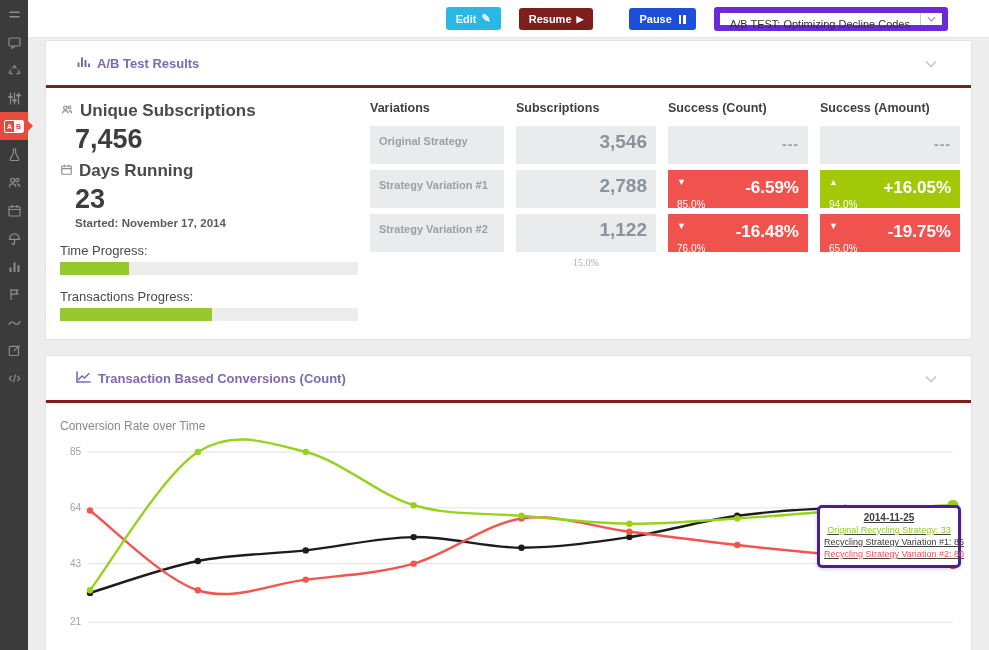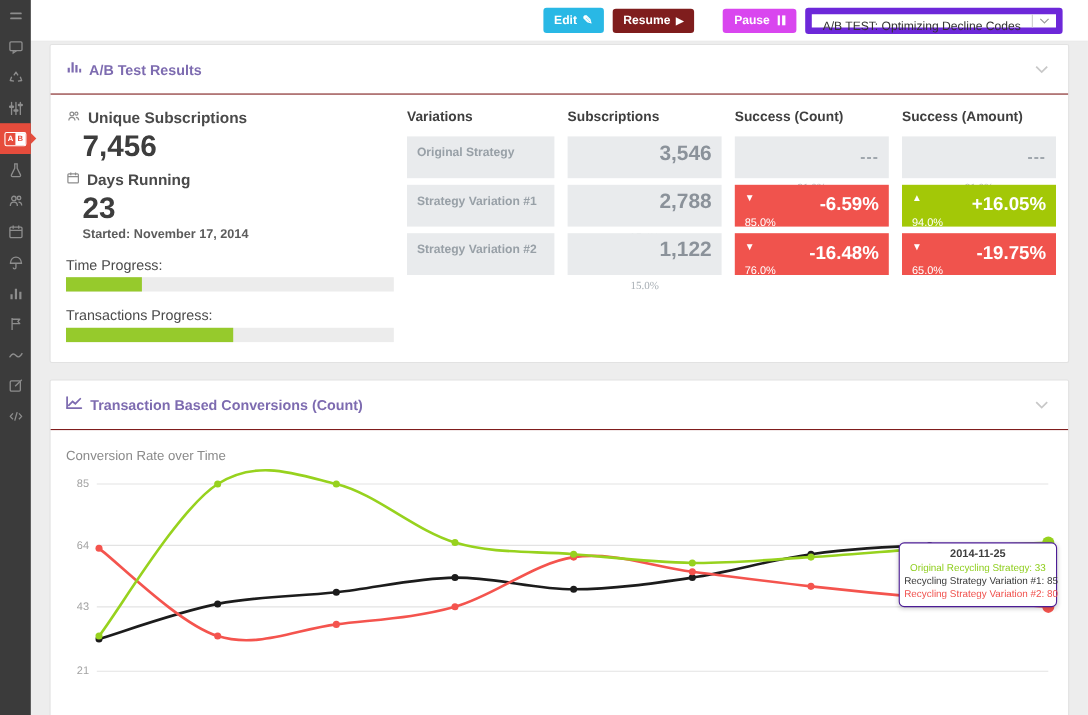--- a/index.html
+++ b/index.html
@@ -12,42 +12,42 @@
   .side-item svg { display: block; }
   .side-item.active { background: #e64c3c; }
   .side-item.active::after { content: ""; position: absolute; right: -5px; top: 50%; margin-top: -5px;
     border-left: 5px solid #e64c3c; border-top: 5px solid transparent; border-bottom: 5px solid transparent; }
   .ab-badge { display: flex; border: 1px solid #fff; border-radius: 2px; font-size: 7px; font-weight: bold; line-height: 1; }
   .ab-badge .a { color: #fff; padding: 2px 2px; }
   .ab-badge .b { color: #e64c3c; background: #fff; padding: 2px 2px; }
 
   
   .main { margin-left: 28px; }
-  .topbar { height: 38px; background: #fff; border-bottom: 1px solid #e7e7e7; display: flex; align-items: center; justify-content: flex-end; padding-right: 23px; gap: 8px; }
+  .topbar { height: 38px; background: #fff; border-bottom: 1px solid #e7e7e7; display: flex; align-items: center; justify-content: flex-end; padding-right: 41px; gap: 18px; }
   .btn { border: none; border-radius: 3px; color: #fff; font-size: 11px; font-weight: bold; padding: 5px 10px; cursor: pointer; display: inline-flex; align-items: center; gap: 5px; font-family: inherit; }
   .btn-edit { background: #29b8e5; }
   .btn-resume { background: #7f1d1d; }
-  .btn-pause { background: #d946ef; margin-left: 18px; }
+  .btn-pause { background: #1d4ed8; margin-left: 18px; }
   .pause-bars span { display: inline-block; width: 2.5px; height: 9px; background: #fff; margin-left: 2px; vertical-align: middle; }
   .selector { display: flex; align-items: stretch; background: #fff; border: 6px solid #6d28d9; border-radius: 3px; height: 24px; cursor: pointer; }
   .selector .sel-text { font-size: 11px; color: #333; padding: 5px 10px; white-space: nowrap; }
   .selector .sel-arrow { border-left: 1px solid #ccc; width: 22px; display: flex; align-items: center; justify-content: center; }
 
   .content { padding: 2px 17px 0; }
 
   .panel { background: #fff; border: 1px solid #e2e2e2; border-radius: 2px; margin-top: 0; }
   .panel + .panel { margin-top: 15px; }
-  .panel-header { display: flex; align-items: center; padding: 11px 14px; border-bottom: 1px solid #7f1d1d; }
+  .panel-header { display: flex; align-items: center; padding: 11px 30px; border-bottom: 3px solid #7f1d1d; }
   .panel-title { font-size: 13px; font-weight: bold; color: #7d6bb0; margin-left: 7px; }
   .panel-header .spacer { flex: 1; }
   .chev { cursor: pointer; padding: 2px 4px; }
 
   
   .results-body { display: grid; grid-template-columns: 298px 134px 140px 140px 140px; gap: 12px; padding: 13px 14px 18px; }
-  .stat-label { display: flex; align-items: center; gap: 6px; font-size: 14px; font-weight: bold; color: #4a4a4a; }
+  .stat-label { display: flex; align-items: center; gap: 6px; font-size: 17px; font-weight: bold; color: #4a4a4a; }
   .stat-value { font-size: 27px; font-weight: bold; color: #3d3d3d; margin: 3px 0 6px 15px; }
   .stat-sub { font-size: 11.5px; font-weight: bold; color: #5c5c5c; margin: 2px 0 14px 15px; }
   .prog-label { font-size: 13px; font-weight: normal; color: #4a4a4a; margin: 10px 0 4px; }
   .prog-track { width: 100%; height: 13px; background: #ececec; }
   .prog-fill { height: 100%; background: #96ca2c; }
 
   .col-header { font-size: 12.5px; font-weight: bold; color: #3f3f3f; margin-bottom: 11px; }
   .cell { height: 38px; margin-bottom: 6px; background: #e9ebed; position: relative; padding: 6px 9px; }
   .cell.red { background: #f0534d; }
   .cell.green { background: #a3c807; }
@@ -55,21 +55,21 @@
   .num-main { text-align: right; font-size: 19px; font-weight: bold; color: #8b929a; line-height: 1.1; }
   .num-sub { text-align: center; font-size: 10px; color: #a7aeb4; margin-top: 16px; font-family: Liberation Serif, serif; }
   .succ-main { text-align: right; font-size: 17px; font-weight: bold; color: #fff; line-height: 1.2; margin-top: 2px; }
   .succ-sub { font-size: 10px; color: #fff; margin-top: 1px; }
   .neutral-main { text-align: right; font-size: 14px; font-weight: bold; color: #9aa1a8; letter-spacing: 1px; margin-top: 4px; }
   .tri { position: absolute; left: 9px; top: 7px; font-size: 9px; color: #fff; }
 
   
   .chart-sub { font-size: 12px; color: #8a8a8a; padding: 16px 14px 0; }
   .chart-wrap { position: relative; padding: 2px 14px 0; }
-  .chart-tooltip { position: absolute; left: 771px; top: 72px; width: 144px; background: #fff; border: 1px solid #4c1d95; border-radius: 5px; box-shadow: 0 1px 4px rgba(0,0,0,.18); text-align: center; padding: 4px 4px 5px; z-index: 5; }
+  .chart-tooltip { position: absolute; left: 771px; top: 72px; width: 144px; background: #fff; border: 3px solid #4c1d95; border-radius: 5px; box-shadow: 0 1px 4px rgba(0,0,0,.18); text-align: center; padding: 4px 4px 5px; z-index: 5; text-decoration: underline; }
   .tt-date { font-size: 10px; font-weight: bold; color: #3d3d3d; margin-bottom: 1px; }
   .tt-line { font-size: 9px; line-height: 12px; white-space: nowrap; }
 </style>
 </head>
 <body>
 
 <aside class="sidebar">
   <div class="side-item">
       <span>
         <svg width="15" height="15" viewBox="0 0 15 15" fill="none" stroke="#8d8d8d" stroke-width="1.6" stroke-linecap="round">

